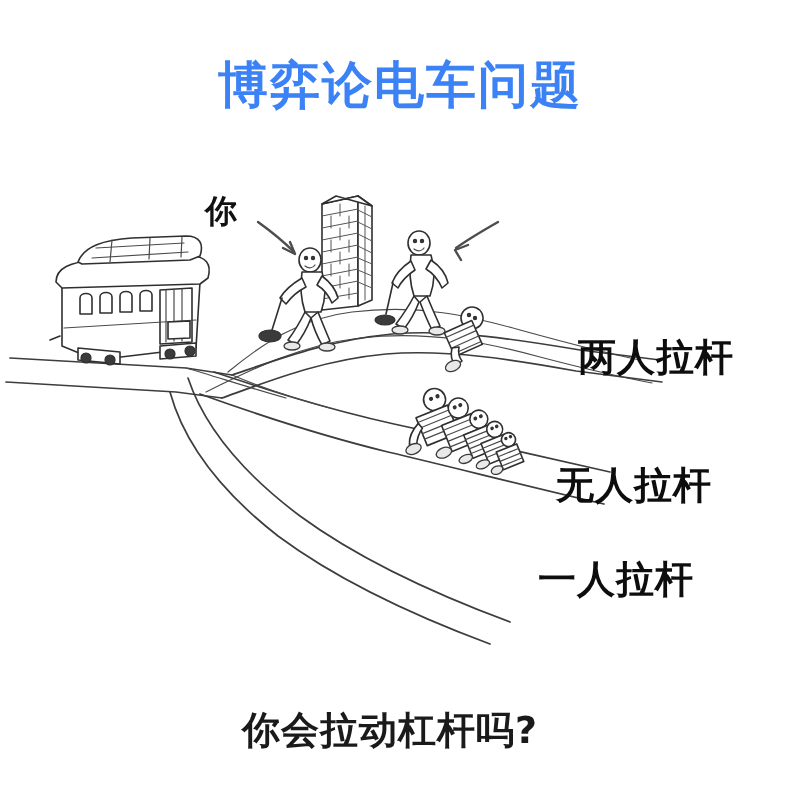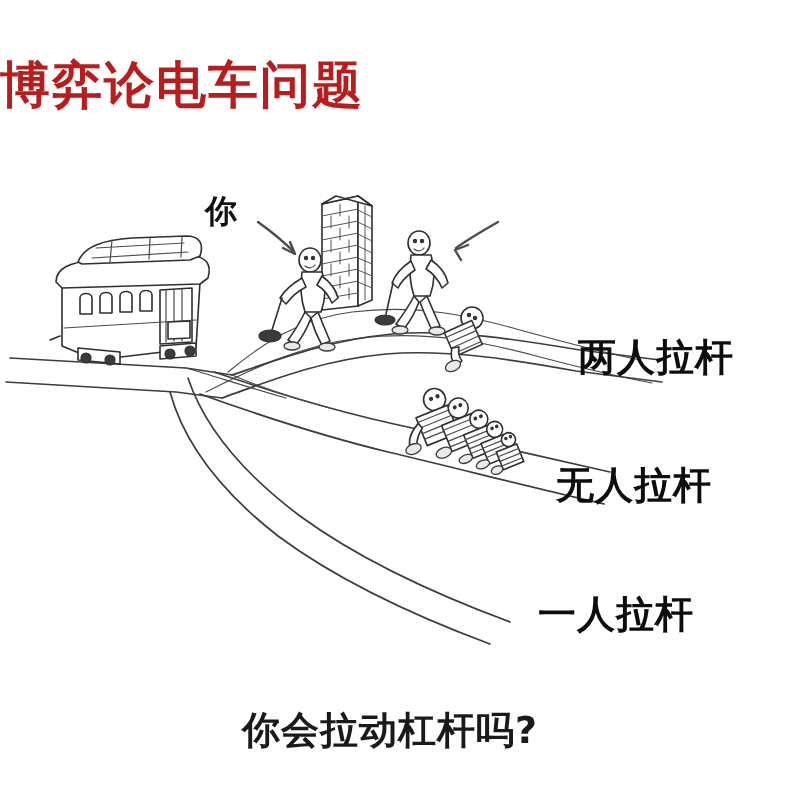--- a/index.html
+++ b/index.html
@@ -23,25 +23,26 @@
     left: 0;
     top: 0;
     width: 800px;
     height: 800px;
   }
   .title-text {
     position: absolute;
     left: 0;
     top: 58px;
     width: 800px;
+    text-align: center;
     font-family: "DejaVu Sans", "Liberation Sans", sans-serif;
     font-size: 50px;
     font-weight: 700;
     letter-spacing: 2px;
-    color: #b91c1c;
+    color: #3b82f6;
     line-height: 1.1;
   }
   .caption-text {
     position: absolute;
     left: 0;
     top: 705px;
     width: 780px;
     text-align: center;
     font-family: "DejaVu Sans", "Liberation Sans", sans-serif;
     font-size: 38px;
@@ -63,21 +64,21 @@
     font-family: "DejaVu Sans", "Liberation Sans", sans-serif;
     font-size: 32px;
     font-weight: 600;
     color: #111111;
     white-space: nowrap;
   }
   #label-you      { left: 205px; top: 190px; }
   #label-other    { left: 500px; top: 207px; }
   #label-two      { left: 578px; top: 332px; }
   #label-none     { left: 556px; top: 460px; }
-  #label-one      { left: 538px; top: 589px; }
+  #label-one      { left: 538px; top: 554px; }
 </style>
 </head>
 <body>
 
 <div id="meme">
 
   <svg id="scene" viewBox="0 0 800 800" xmlns="http://www.w3.org/2000/svg">
     <defs>
       <style>
         .ink   { fill:none; stroke:#2f2f2f; stroke-width:1.6; stroke-linecap:round; stroke-linejoin:round; }

